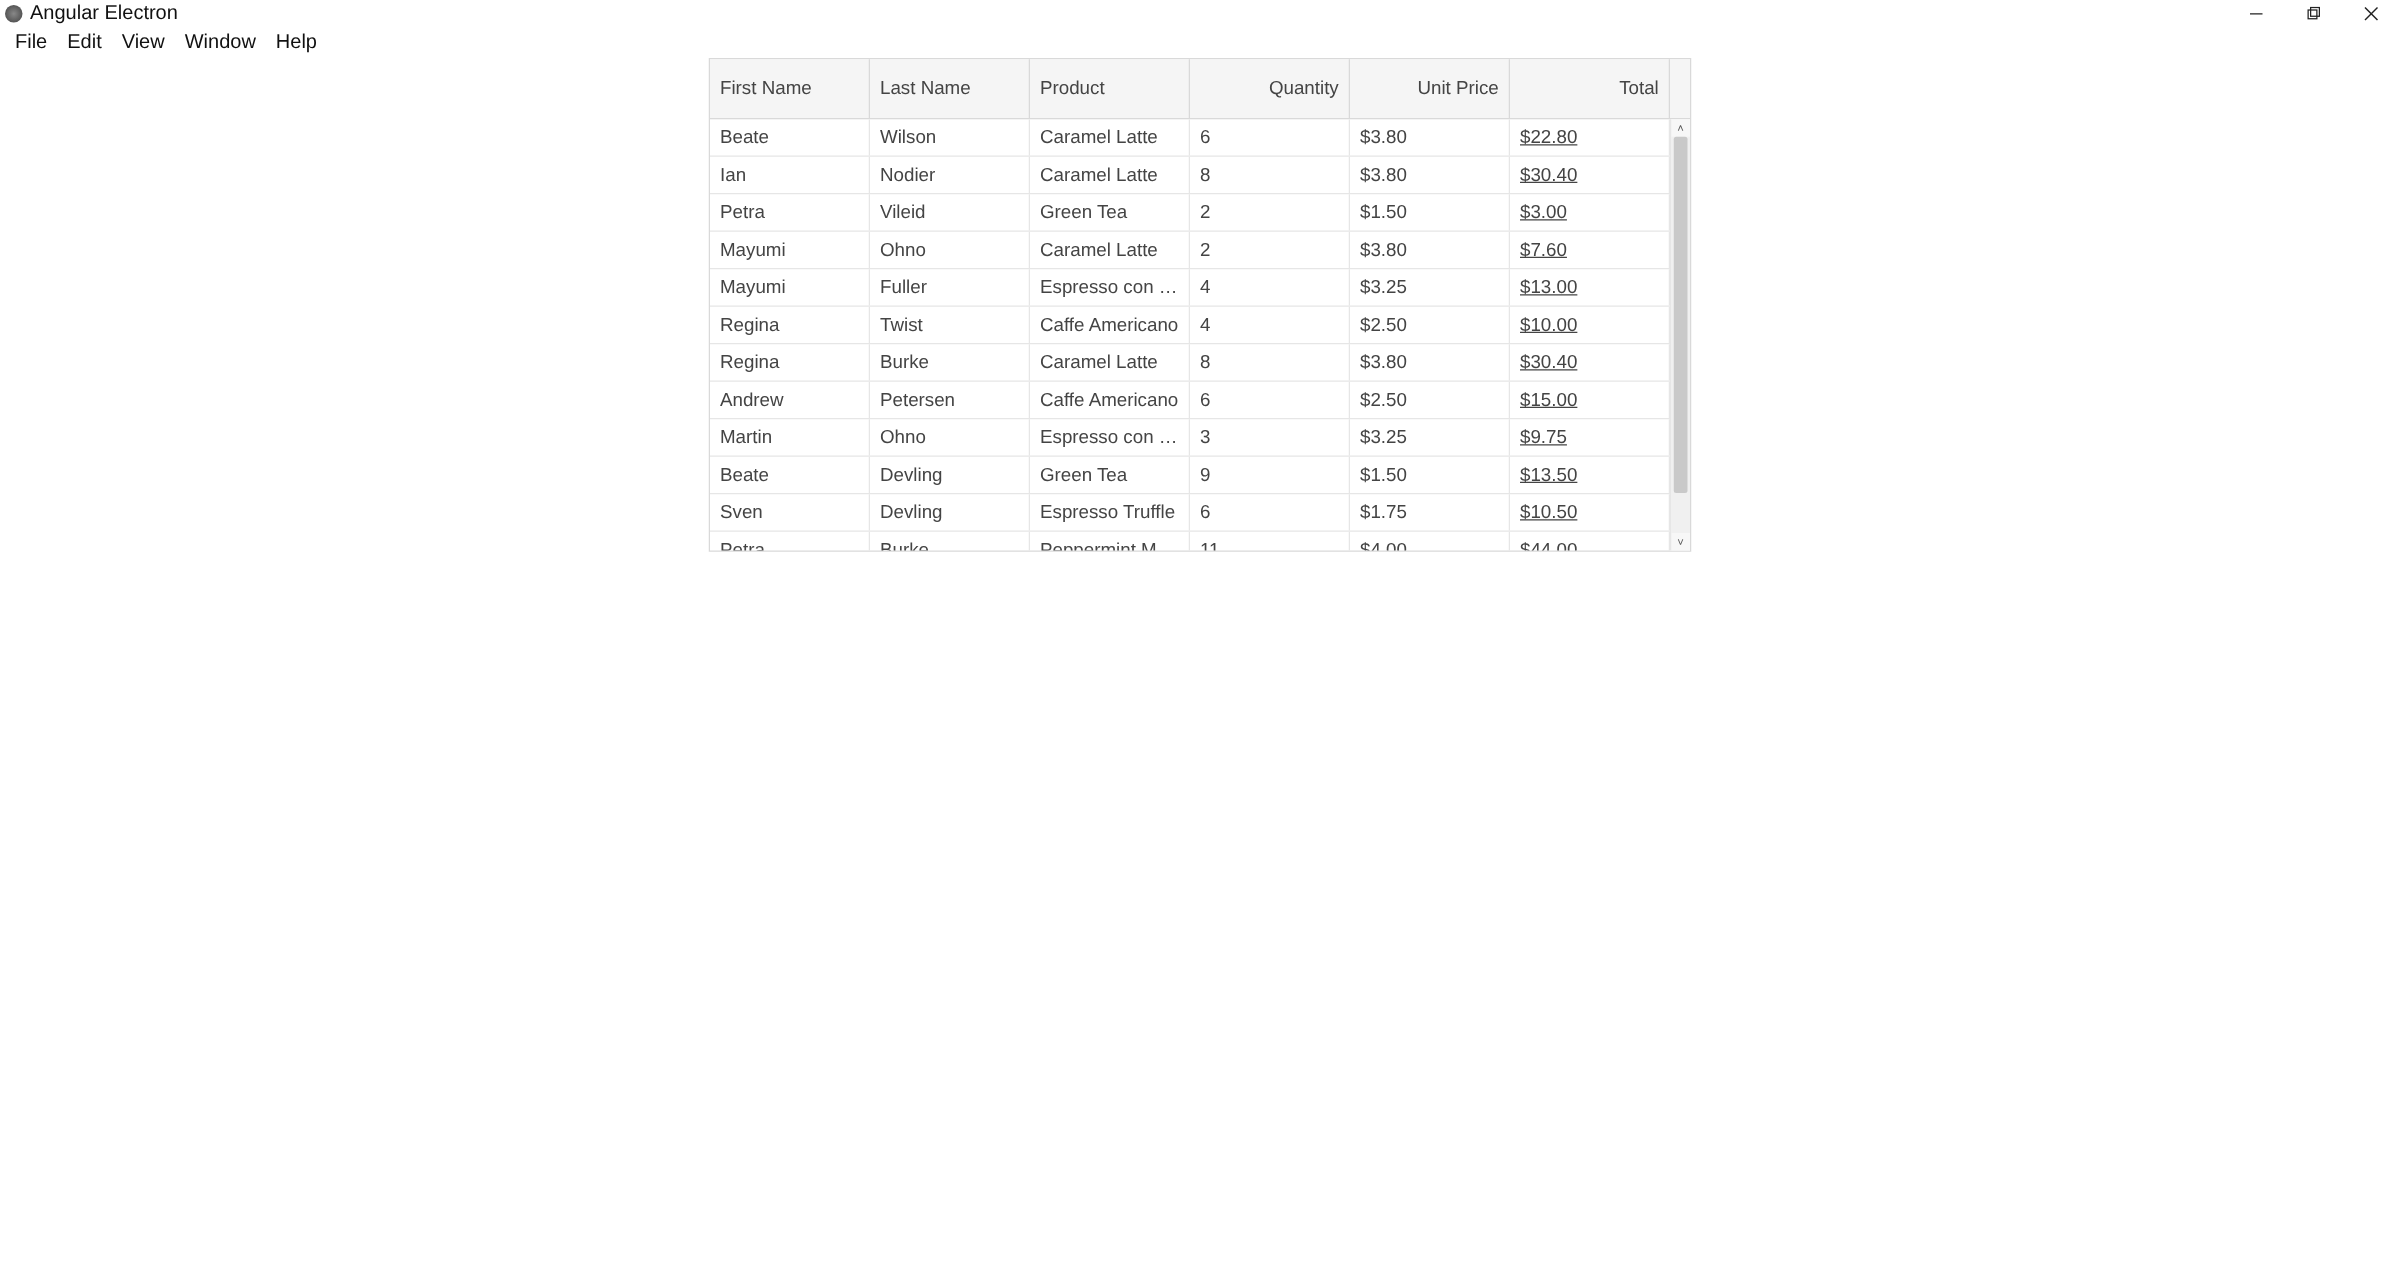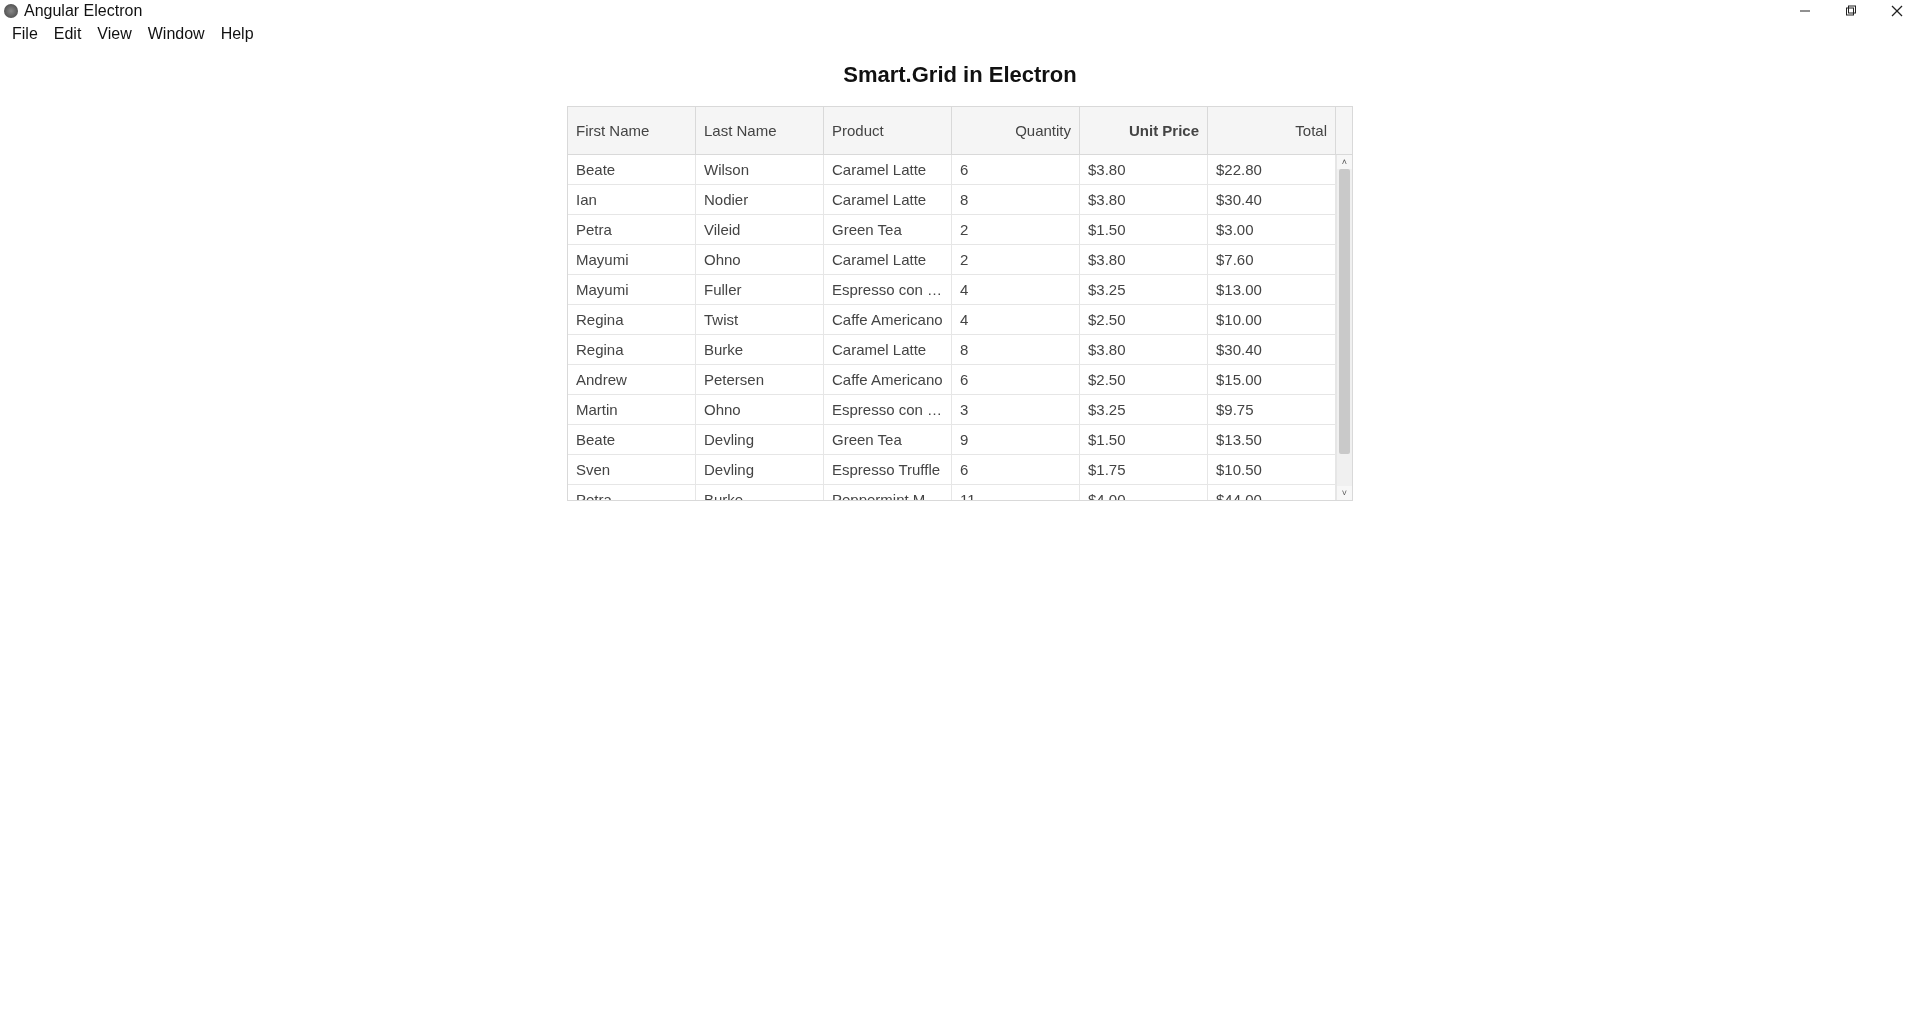--- a/index.html
+++ b/index.html
@@ -89,21 +89,21 @@
     align-items: center;
     border-right: 1px solid #d9d9d9;
     padding: 0 8px;
     color: #444;
   }
   .grid-header .hcol:last-child { border-right: none; }
   .hcol.c-fn { width: 128px; text-align: center; }
   .hcol.c-ln { width: 128px; }
   .hcol.c-pr { width: 128px; }
   .hcol.c-qt { width: 128px; justify-content: flex-end; text-align: center; }
-  .hcol.c-up { width: 128px; justify-content: flex-end; font-weight: bold; }
+  .hcol.c-up { width: 128px; justify-content: flex-end; }
   .hcol.c-to { width: 128px; justify-content: flex-end; }
   .hcol.c-sb { width: 16px; border-right: none; } 
 
   .grid-body {
     position: relative;
     height: 345px;
     display: flex;
   }
   .grid-rows {
     flex: 1;
@@ -129,21 +129,21 @@
     overflow: hidden;
     text-overflow: ellipsis;
     display: block;
     width: 100%;
   }
   .gcell.c-fn { width: 128px; }
   .gcell.c-ln { width: 128px; }
   .gcell.c-pr { width: 128px; }
   .gcell.c-qt { width: 128px; justify-content: flex-end; }
   .gcell.c-up { width: 128px; justify-content: flex-end; }
-  .gcell.c-to { width: 128px; justify-content: flex-start; }
+  .gcell.c-to { width: 128px; justify-content: flex-start; text-decoration: underline; }
 
   .grid-vscroll {
     width: 16px;
     border-left: 1px solid #e6e6e6;
     background: #f7f7f7;
     display: flex;
     flex-direction: column;
     align-items: center;
   }
   .grid-vscroll .arrow {
@@ -203,21 +203,20 @@
 
 <div class="menubar">
   <div class="menu-item">File</div>
   <div class="menu-item">Edit</div>
   <div class="menu-item">View</div>
   <div class="menu-item">Window</div>
   <div class="menu-item">Help</div>
 </div>
 
 <div class="content-wrap">
-  <div class="page-title">Smart.Grid in Electron</div>
 
   <div class="grid">
 
     <div class="grid-header">
       <div class="hcol c-fn">First Name</div>
       <div class="hcol c-ln">Last Name</div>
       <div class="hcol c-pr">Product</div>
       <div class="hcol c-qt">Quantity</div>
       <div class="hcol c-up">Unit Price</div>
       <div class="hcol c-to">Total</div>

